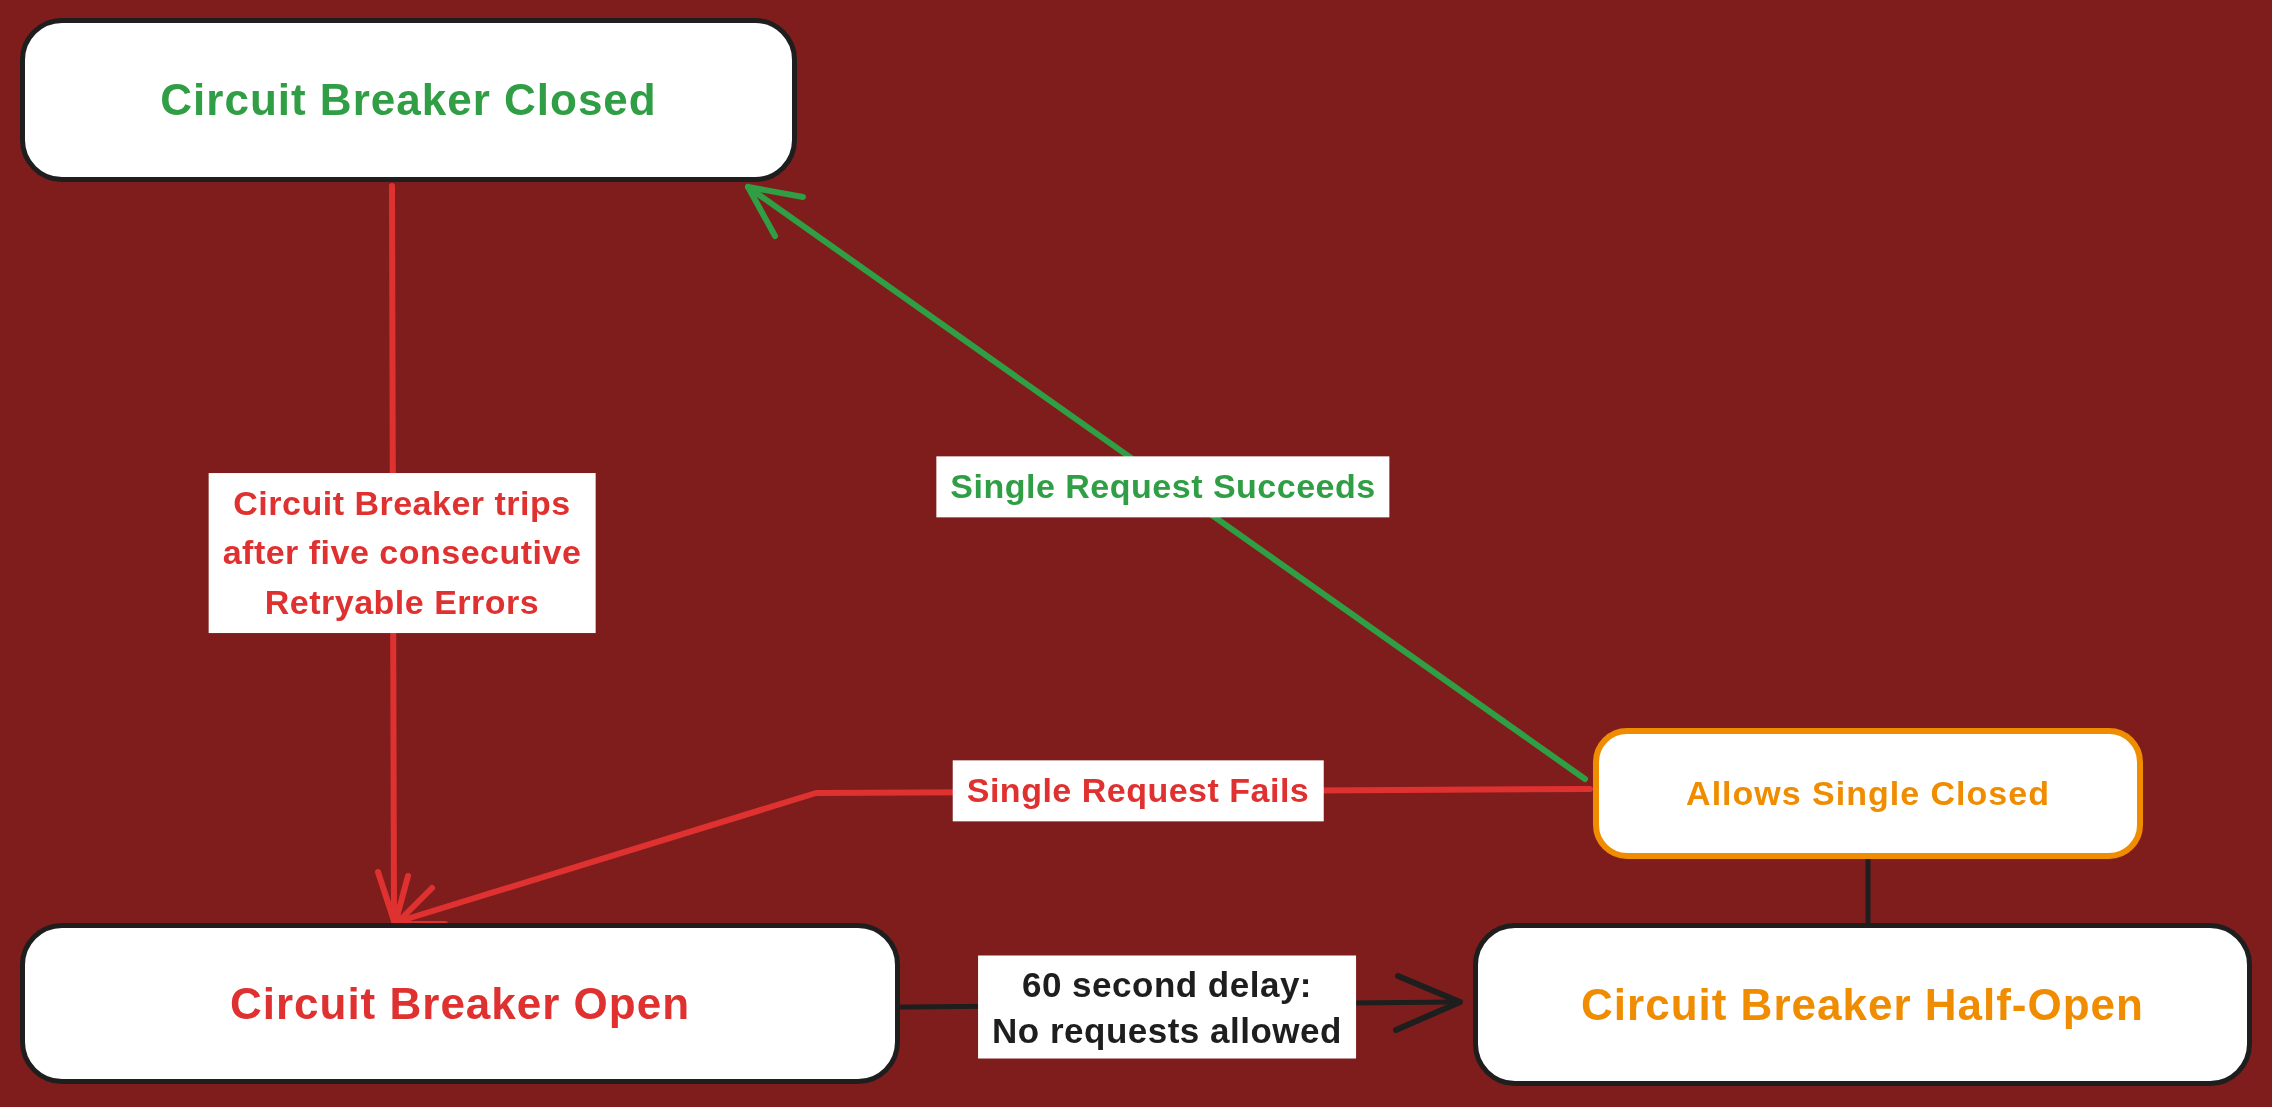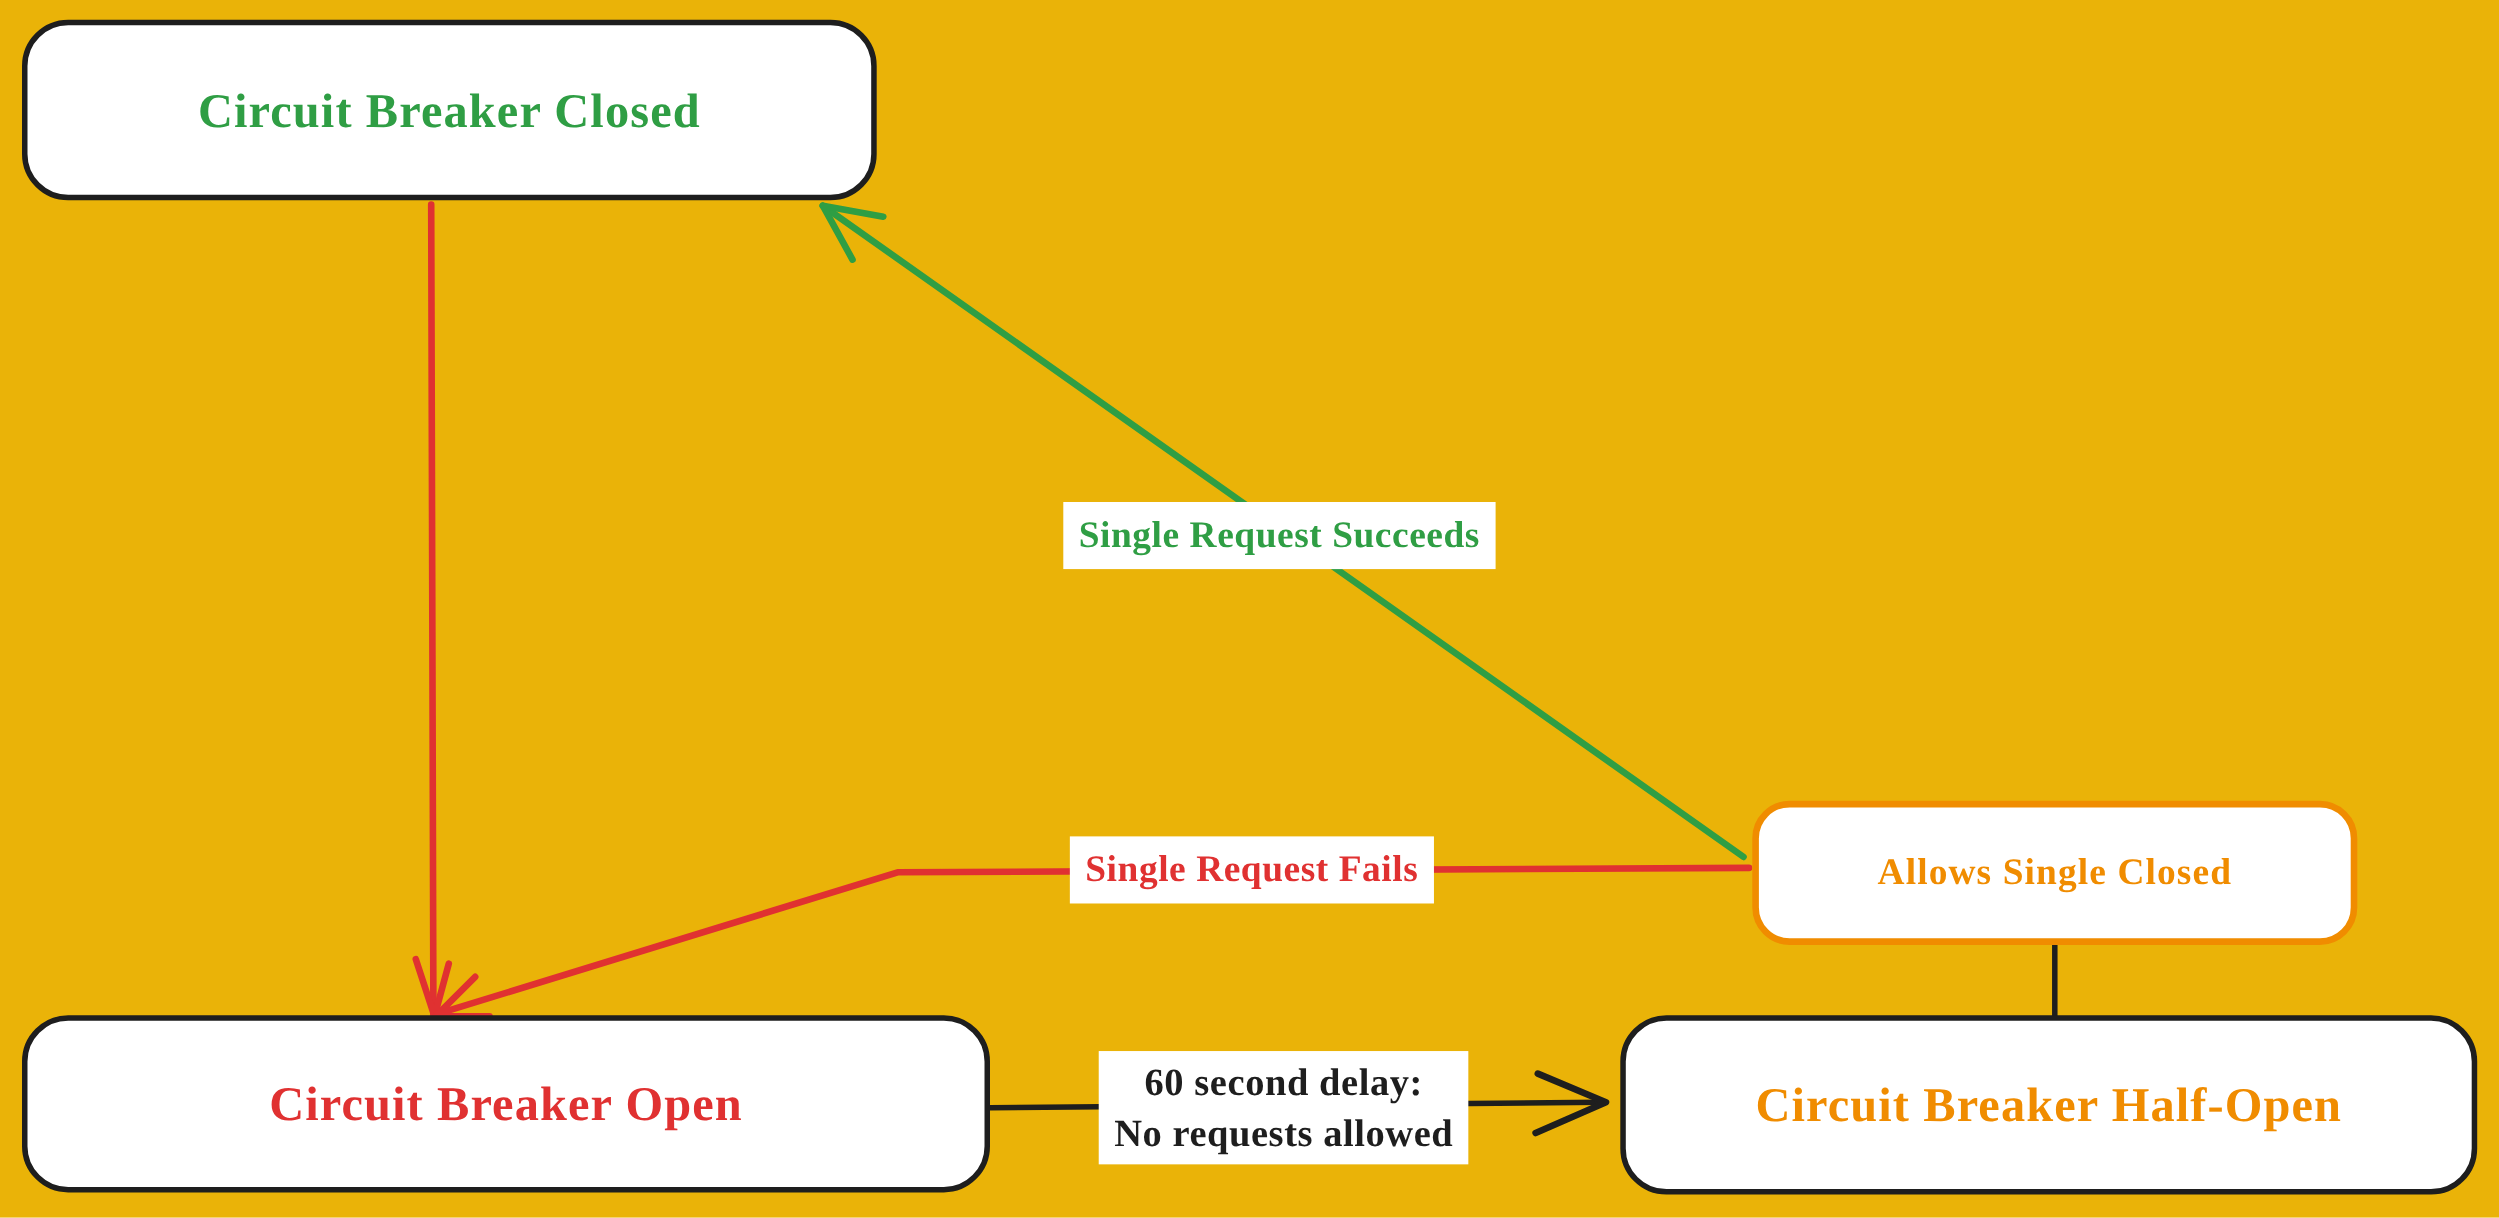--- a/index.html
+++ b/index.html
@@ -4,23 +4,23 @@
 <style>
   html, body {
     margin: 0;
     padding: 0;
     background: #ffffff;
   }
   #canvas {
     position: relative;
     width: 2272px;
     height: 1107px;
-    background: #eab308;
+    background: #7f1d1d;
     overflow: hidden;
-    font-family: Liberation Serif, serif;
+    font-family: Liberation Sans, sans-serif;
   }
   #edges-svg {
     position: absolute;
     left: 0;
     top: 0;
     width: 2272px;
     height: 1107px;
   }
   #edges-svg path {
     fill: none;
@@ -99,20 +99,25 @@
   </div>
 
   <div class="node node-black" style="left:1473px; top:923px; width:779px; height:163px;">
     <span class="node-title orange-text">Circuit Breaker Half-Open</span>
   </div>
 
   <div class="node node-orange" style="left:1593px; top:728px; width:550px; height:131px;">
     <span class="node-title orange-text" style="font-size:34px;">Allows Single Closed</span>
   </div>
 
+  <div class="edge-label red-text" style="left:402px; top:553px;">
+    <span class="lbl-line">Circuit Breaker trips</span>
+    <span class="lbl-line">after five consecutive</span>
+    <span class="lbl-line">Retryable Errors</span>
+  </div>
 
   <div class="edge-label green-text" style="left:1163px; top:487px;">Single Request Succeeds</div>
 
   <div class="edge-label red-text" style="left:1138px; top:791px;">Single Request Fails</div>
 
   <div class="edge-label black-text" style="left:1167px; top:1007px; font-size:35px; line-height:1.3;">
     <span class="lbl-line">60 second delay:</span>
     <span class="lbl-line">No requests allowed</span>
   </div>
 

